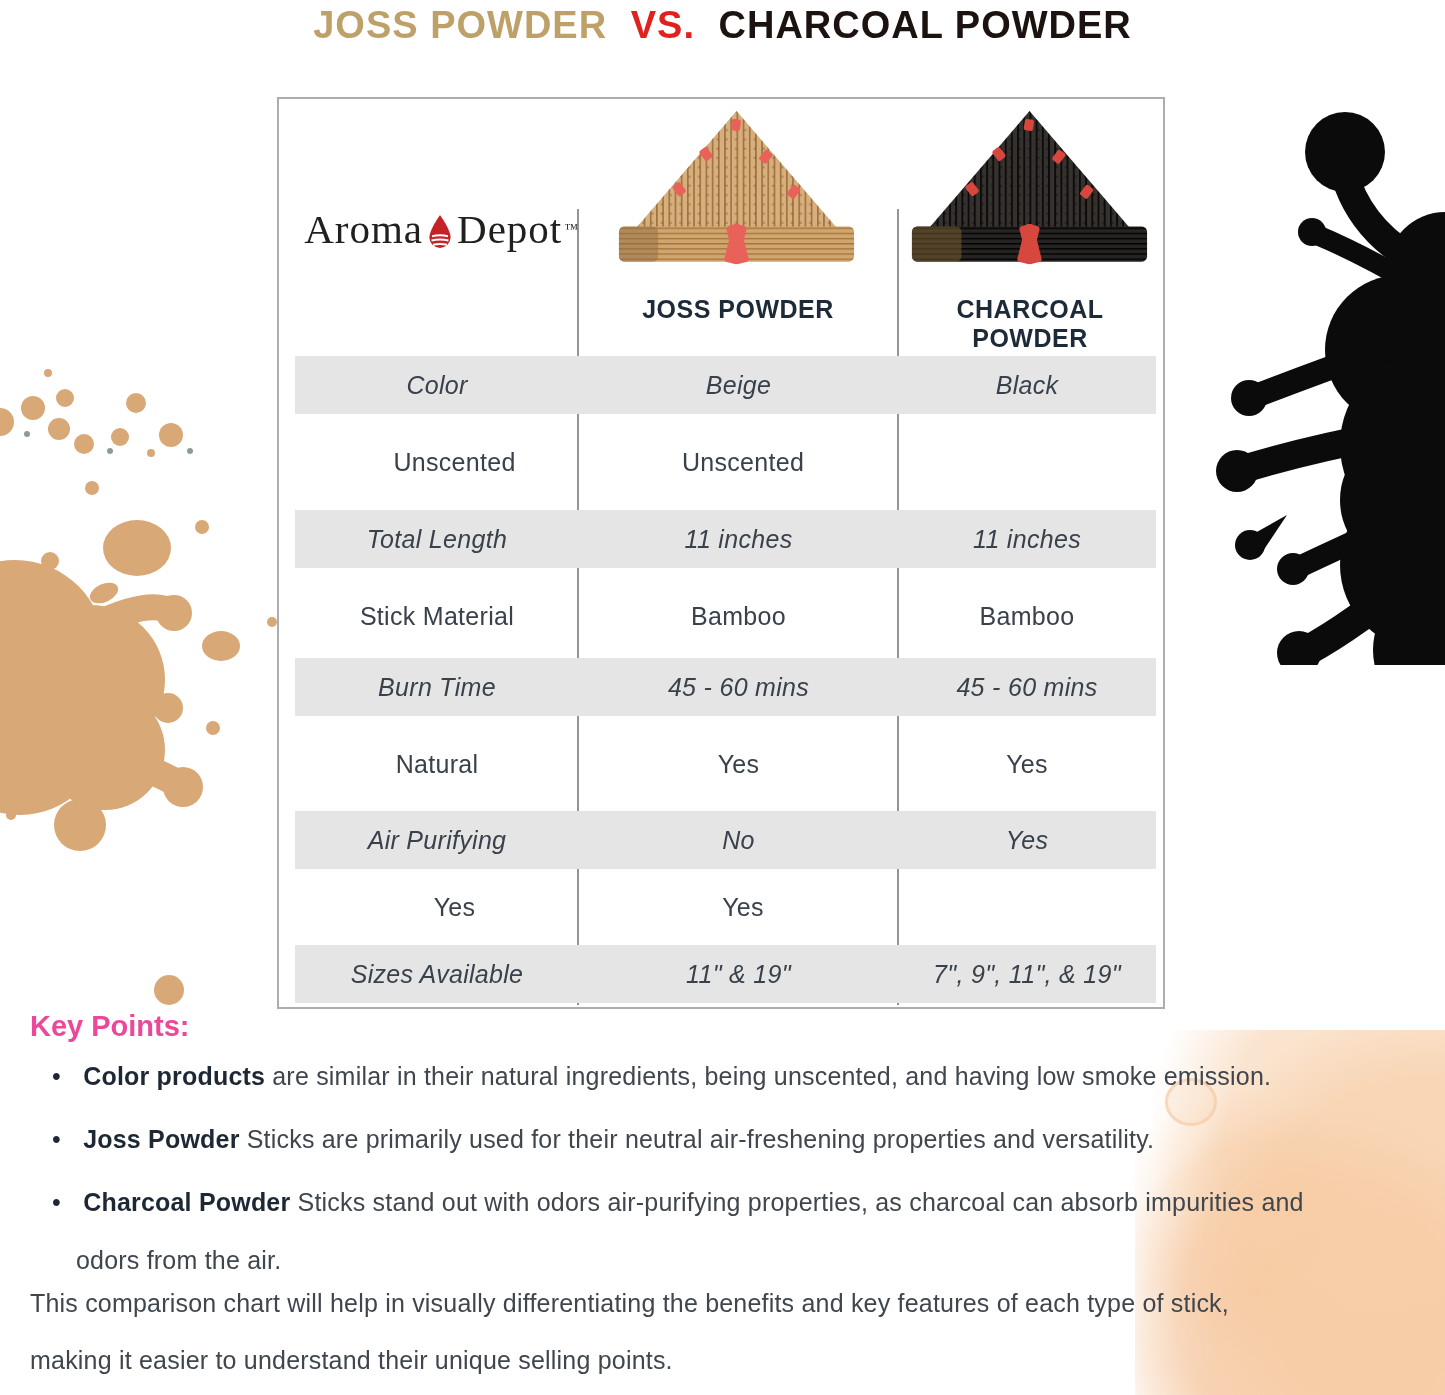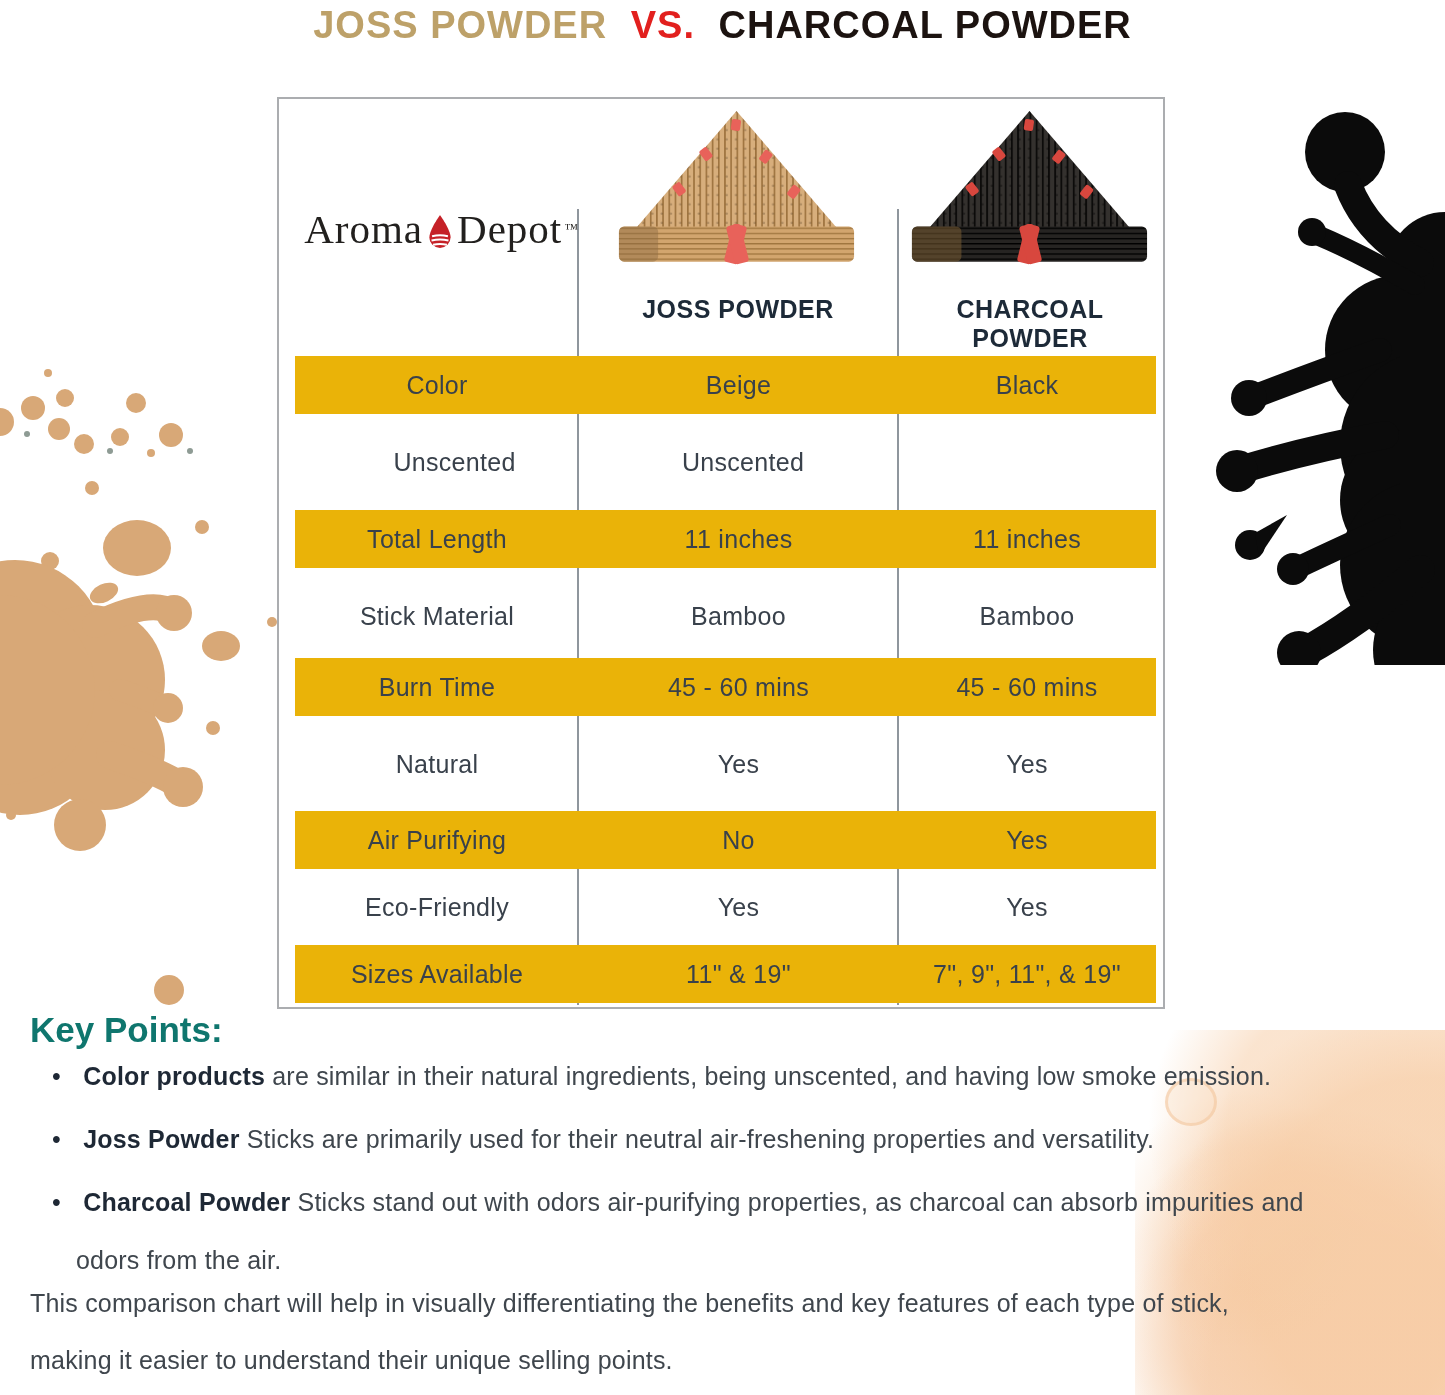--- a/index.html
+++ b/index.html
@@ -32,25 +32,25 @@
     display:flex;justify-content:flex-end;align-items:center;
     font-family:"Liberation Serif","DejaVu Serif",serif;font-size:41px;color:#22201e;letter-spacing:1px;}
   .brand .tm{font-size:14px;vertical-align:28px;margin-left:2px;line-height:0;}
   .brand svg{margin:6px 4px 0 4px;}
   .prod-img{position:absolute;top:10px;}
   .prod-img.joss{left:330px;} .prod-img.charcoal{left:623px;}
   .col-head{position:absolute;top:196px;height:32px;font-size:25px;font-weight:bold;
     color:#1d2a38;text-align:center;letter-spacing:.5px;}
   .col-head.h1{left:300px;width:318px;} .col-head.h2{left:618px;width:266px;}
   .t-row{position:absolute;left:16px;width:861px;height:58px;display:flex;align-items:center;}
-  .t-row.shaded{background:#eab308;}
+  .t-row.shaded{background:#e5e5e5;font-style:italic;}
   .tc{text-align:center;font-size:25px;color:#39414b;letter-spacing:.3px;}
   .tc1{width:284px;} .tc2{width:319px;} .tc3{width:258px;}
   
-  .kp-head{position:absolute;z-index:3;left:30px;top:1010px;font-size:35px;font-weight:bold;color:#0f766e;}
+  .kp-head{position:absolute;z-index:3;left:30px;top:1010px;font-size:29px;font-weight:bold;color:#ec4899;}
   .line{position:absolute;z-index:3;white-space:nowrap;font-size:25px;color:#3f464d;letter-spacing:.2px;}
   .line .lead{font-weight:bold;color:#1e2835;}
   .bullet-dot{display:inline-block;width:24px;color:#1e2835;font-size:25px;}
   .b1{left:52px;top:1062px;} .b2{left:52px;top:1125px;} .b3{left:52px;top:1188px;}
   .b3c{left:76px;top:1246px;}
   .p1{left:30px;top:1289px;} .p2{left:30px;top:1346px;}
 </style>
 </head>
 <body>
 
@@ -237,21 +237,20 @@
     <div class="tc tc1">Natural</div>
     <div class="tc tc2">Yes</div>
     <div class="tc tc3">Yes</div>
   </div>
   <div class="t-row shaded" style="top:712px">
     <div class="tc tc1">Air Purifying</div>
     <div class="tc tc2">No</div>
     <div class="tc tc3">Yes</div>
   </div>
   <div class="t-row" style="top:779px">
-    <div class="tc tc1">Eco-Friendly</div>
     <div class="tc tc2">Yes</div>
     <div class="tc tc3">Yes</div>
   </div>
   <div class="t-row shaded" style="top:846px">
     <div class="tc tc1">Sizes Available</div>
     <div class="tc tc2">11" &amp; 19"</div>
     <div class="tc tc3">7", 9", 11", &amp; 19"</div>
   </div>
 </div>
 

